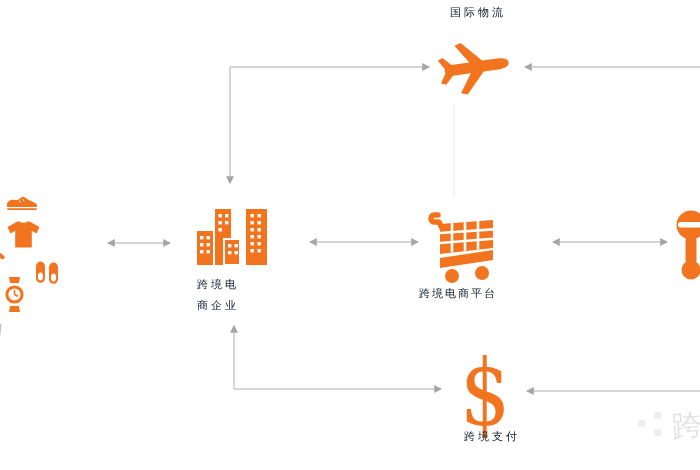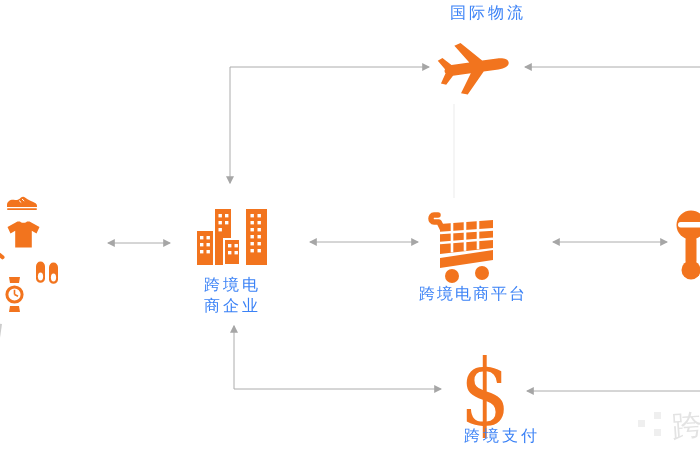--- a/index.html
+++ b/index.html
@@ -2,21 +2,21 @@
 <html><head>
 <meta charset="utf-8">
 <style>
   html,body{margin:0;padding:0;background:#fff;}
   #canvas{
     position:relative;width:700px;height:470px;background:#ffffff;
     overflow:hidden;font-family:"Liberation Sans","DejaVu Sans",sans-serif;
   }
   .abs{position:absolute;}
   .label{
-    color:#3b82f6;font-size:16px;letter-spacing:3px;line-height:21px;
+    color:#0f172a;font-size:11px;letter-spacing:3px;line-height:21px;
     white-space:nowrap;
   }
   .oicon svg{display:block;}
   .orange{fill:#F2741E;}
   .dollar{
     color:#F2741E;font-family:"DejaVu Serif","Liberation Serif",serif;
     font-size:92px;line-height:1;transform:scaleX(0.86);transform-origin:left top;
   }
   .wm{color:#e3e3e3;}
   .wm-sq{position:absolute;background:#efefef;width:7px;height:7px;}
@@ -114,21 +114,21 @@
           <rect x="60.5" y="19" width="3.4" height="3.4"></rect>
         <rect x="53.5" y="26" width="3.4" height="3.4"></rect>
           <rect x="60.5" y="26" width="3.4" height="3.4"></rect>
         <rect x="53.5" y="33" width="3.4" height="3.4"></rect>
           <rect x="60.5" y="33" width="3.4" height="3.4"></rect>
         <rect x="53.5" y="40" width="3.4" height="3.4"></rect>
           <rect x="60.5" y="40" width="3.4" height="3.4"></rect>
       </g>
     </svg>
   </div>
-  <div class="abs label" style="left:204px;top:274px;">
+  <div class="abs label" style="left:197px;top:274px;">
     <div>跨境电</div>
     <div>商企业</div>
   </div>
 
   <div class="abs label" style="left:450px;top:2px;">国际物流</div>
   <div class="abs oicon" style="left:436px;top:32px;transform:rotate(-8deg);">
     <svg width="80" height="70" viewBox="0 0 80 70">
       <path class="orange" d="M73,35 C73,31.5 68,29.5 62,29.5 L47,29.5 L28,9 L21.5,11 L34,29.5 L16,29.5 L8,21.5 L3,23.5 L9,33 C8,34 8,36 9,37 L3,46.5 L8,48.5 L16,40.5 L34,40.5 L21.5,59 L28,61 L47,40.5 L62,40.5 C68,40.5 73,38.5 73,35 Z"></path>
     </svg>
   </div>

